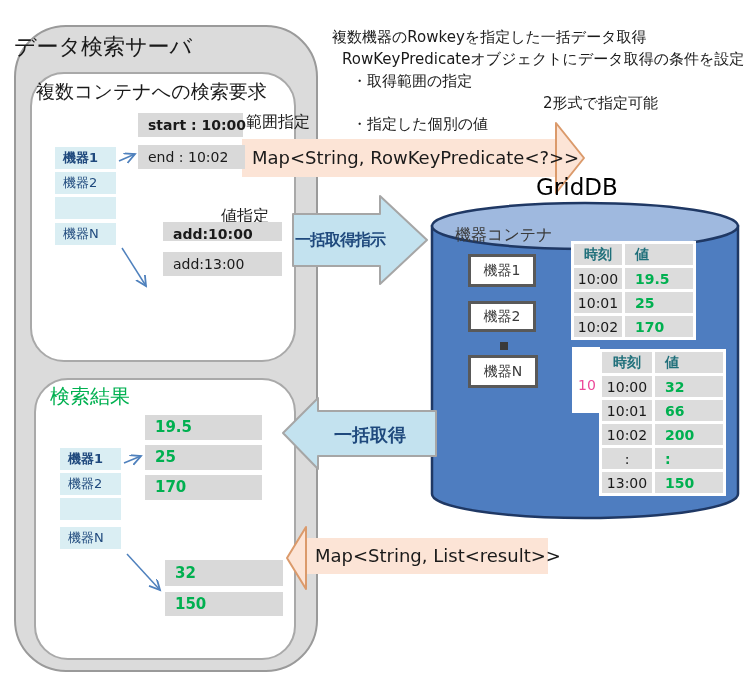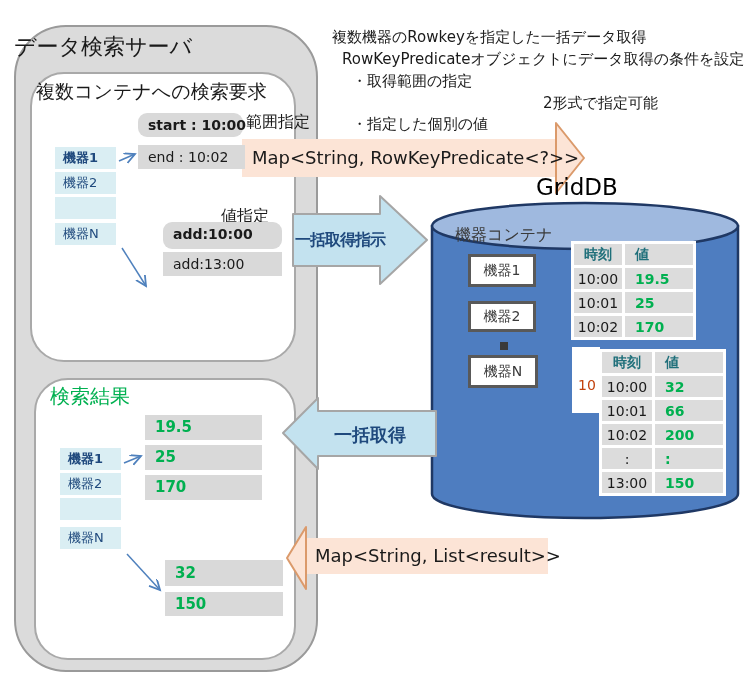--- a/index.html
+++ b/index.html
@@ -19,21 +19,21 @@
 
   .server-title{left:14px;top:32px;width:304px;font-size:22px;color:#1a1a1a;}
   .request-title{left:36px;top:79px;font-size:19px;color:#1a1a1a;white-space:nowrap;}
   .result-title{left:50px;top:383px;font-size:20px;color:#00B050;}
 
   
   .devbox{width:61px;height:22px;background:#DAEEF3;color:#1F497D;font-size:13px;
           line-height:22px;padding-left:8px;white-space:nowrap;}
   .devbox.bold{font-weight:bold;}
   .graybox{background:#D9D9D9;color:#1a1a1a;font-size:14px;padding-left:10px;white-space:nowrap;}
-  .graybox.bold{font-weight:bold;border-radius:9px;}
+  .graybox.bold{font-weight:bold;}
   .greenval{background:#D9D9D9;color:#00B050;font-weight:bold;font-size:15px;
             padding-left:10px;white-space:nowrap;}
   .sm-label{font-size:16px;color:#1a1a1a;white-space:nowrap;}
 
   
   .anno{font-size:15px;color:#1a1a1a;white-space:nowrap;}
 
   
   .peach-text{font-size:18px;color:#1a1a1a;white-space:nowrap;}
   .cmd-text{font-weight:bold;color:#1F497D;white-space:nowrap;}
@@ -46,21 +46,21 @@
   .dot-square{width:8px;height:8px;background:#3A3A3A;}
 
   
   table.rowset{border-collapse:separate;border-spacing:3px;background:#fff;}
   table.rowset td{background:#DCDCDC;font-size:14px;height:21px;padding:0;}
   table.rowset .c-time{width:48px;text-align:center;color:#1a1a1a;}
   table.rowset .c-val{width:58px;text-align:left;padding-left:10px;color:#00B050;font-weight:bold;}
   table.rowset .hdr{color:#1F6F7A;font-weight:bold;}
   table.rowset td.hdr.c-val{color:#1F6F7A;}
   .frag{left:572px;top:347px;width:28px;height:66px;background:#fff;}
-  .frag span{position:absolute;left:6px;top:30px;font-size:14px;color:#c2410c;}
+  .frag span{position:absolute;left:6px;top:30px;font-size:14px;color:#ec4899;}
 
   svg.shapes{position:absolute;left:0;top:0;pointer-events:none;}
 </style>
 </head>
 <body>
 
 <div class="canvas">
 
   <div class="abs z0 outer-frame"></div>
 
@@ -106,21 +106,21 @@
   <div class="abs z3 devbox bold" style="left:55px;top:147px;">機器1</div>
   <div class="abs z3 devbox" style="left:55px;top:172px;">機器2</div>
   <div class="abs z3 devbox" style="left:55px;top:197px;"></div>
   <div class="abs z3 devbox" style="left:55px;top:223px;">機器N</div>
 
   <div class="abs z3 graybox bold" style="left:138px;top:113px;width:105px;height:24px;line-height:24px;">start : 10:00</div>
   <div class="abs z3 sm-label" style="left:246px;top:112px;">範囲指定</div>
   <div class="abs z3 graybox" style="left:138px;top:145px;width:107px;height:24px;line-height:24px;">end : 10:02</div>
 
   <div class="abs z3 sm-label" style="left:221px;top:206px;">値指定</div>
-  <div class="abs z3 graybox bold" style="left:163px;top:222px;width:119px;height:27px;line-height:25px;">add:10:00</div>
+  <div class="abs z3 graybox bold" style="left:163px;top:222px;width:119px;height:19px;line-height:25px;">add:10:00</div>
   <div class="abs z3 graybox" style="left:163px;top:252px;width:119px;height:24px;line-height:24px;">add:13:00</div>
 
   <div class="abs z3 greenval" style="left:145px;top:415px;width:117px;height:25px;line-height:25px;">19.5</div>
   <div class="abs z3 greenval" style="left:145px;top:445px;width:117px;height:25px;line-height:25px;">25</div>
   <div class="abs z3 greenval" style="left:145px;top:475px;width:117px;height:25px;line-height:25px;">170</div>
 
   <div class="abs z3 devbox bold" style="left:60px;top:448px;">機器1</div>
   <div class="abs z3 devbox" style="left:60px;top:473px;">機器2</div>
   <div class="abs z3 devbox" style="left:60px;top:498px;"></div>
   <div class="abs z3 devbox" style="left:60px;top:527px;">機器N</div>

